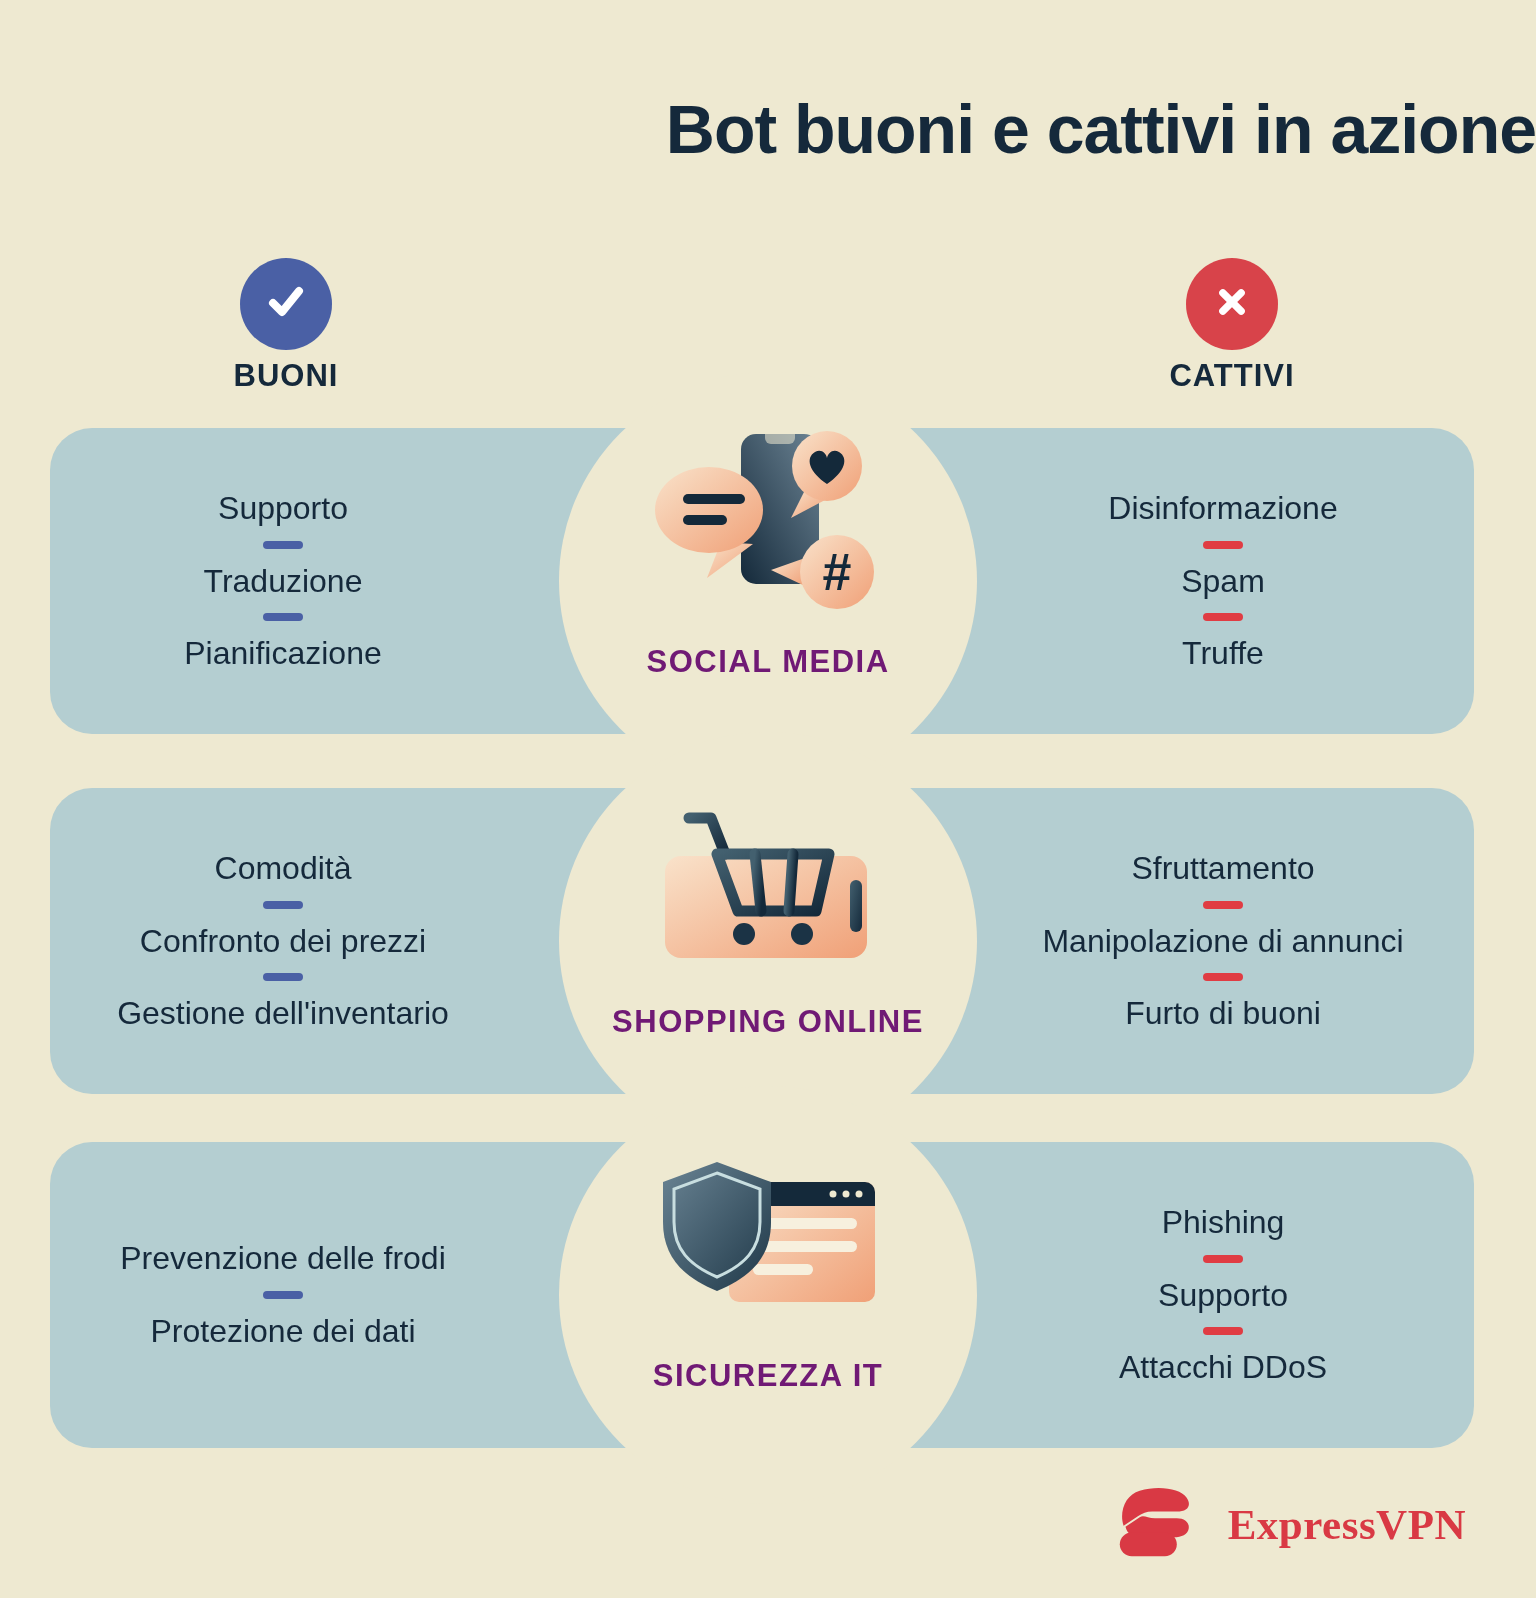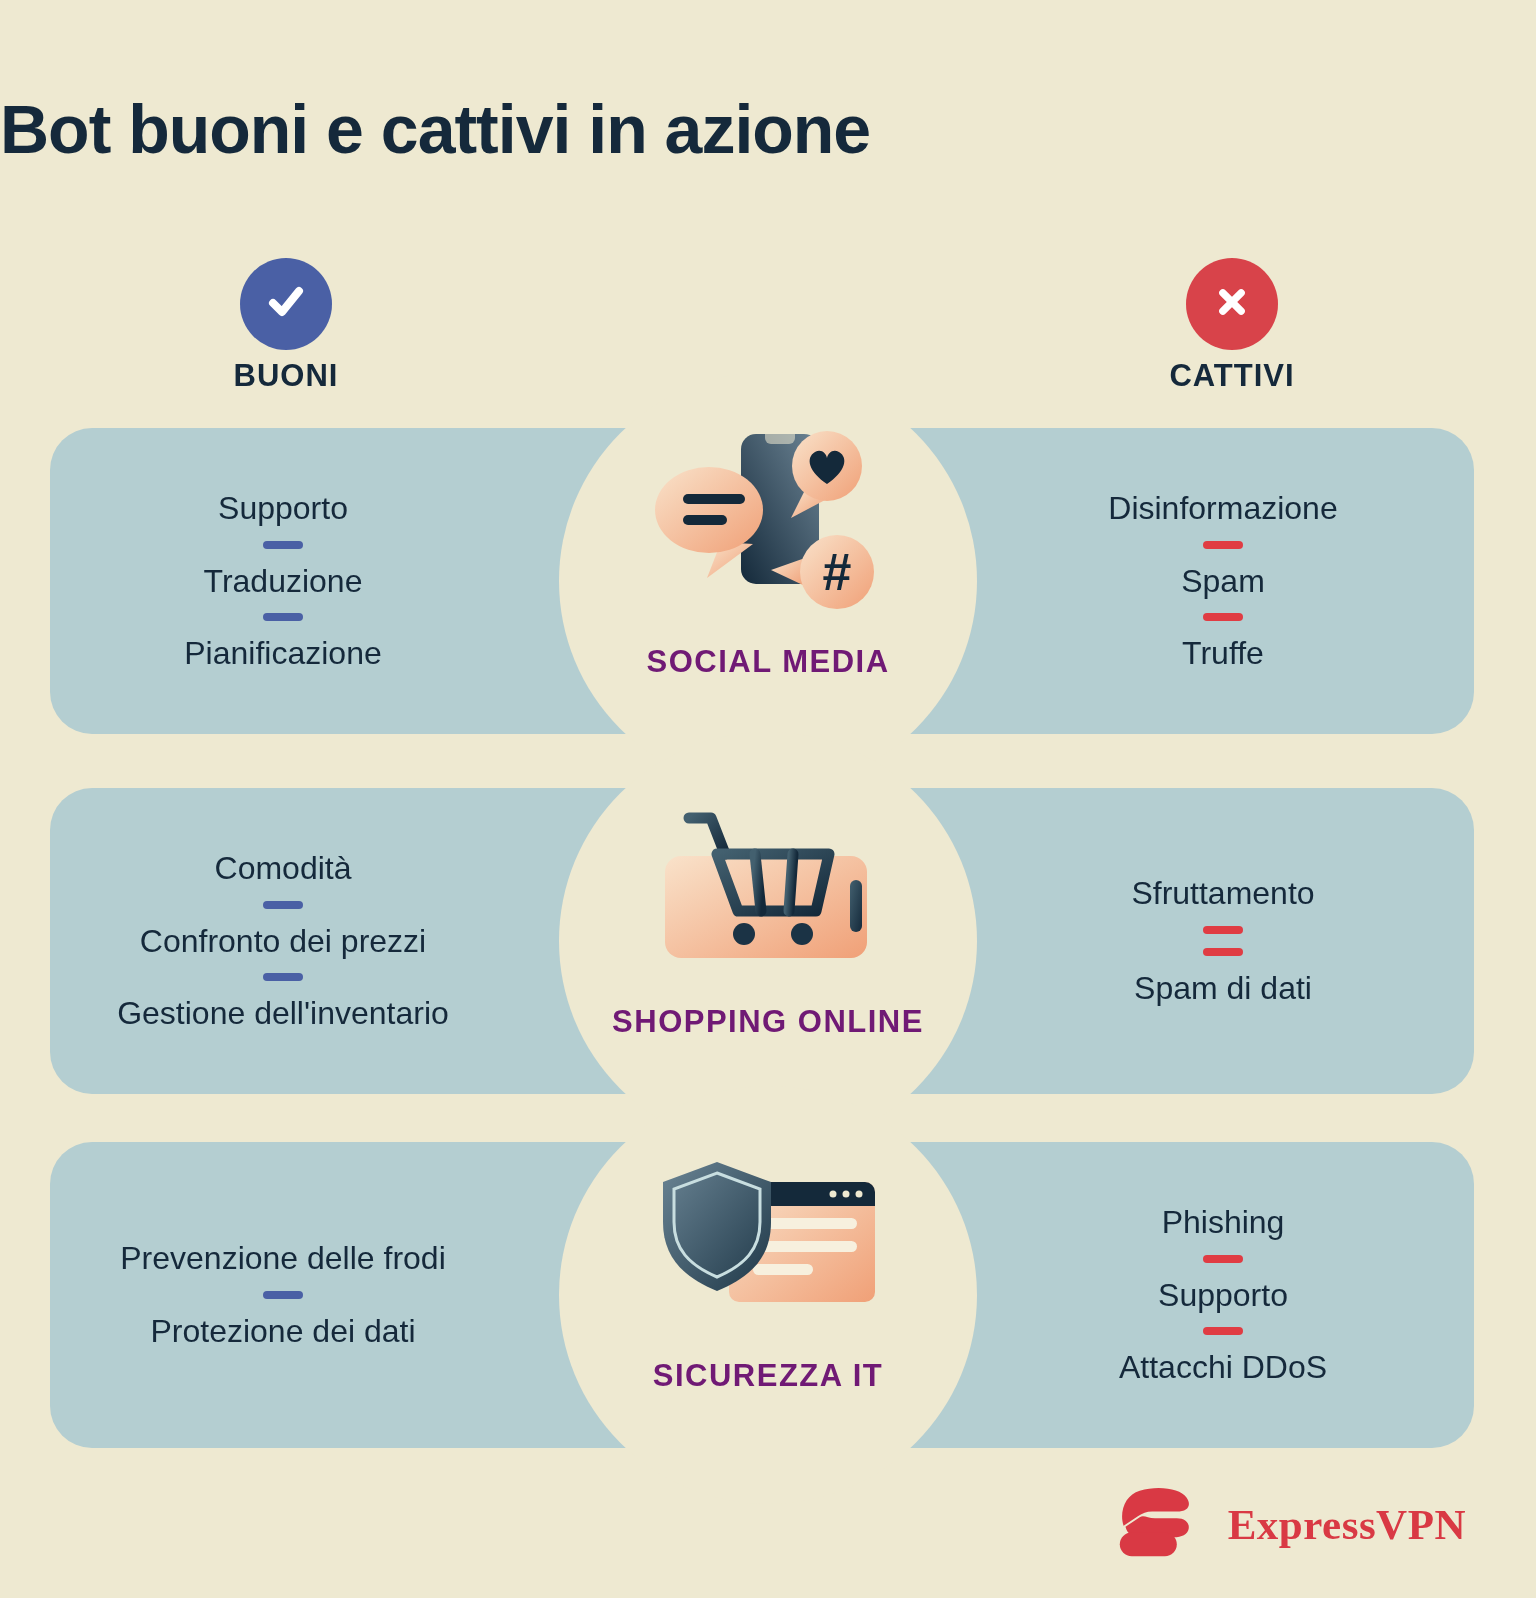--- a/index.html
+++ b/index.html
@@ -4,21 +4,21 @@
 <style>
   html,body{margin:0;padding:0;}
   body{
     width:1536px;height:1598px;position:relative;overflow:hidden;
     background:#EEE9D1;
     font-family:"Liberation Sans","DejaVu Sans",sans-serif;
     color:#15293B;
   }
   .title{
     position:absolute;top:90px;left:0;width:100%;
-    text-align:left;font-size:68px;font-weight:800;letter-spacing:-1px;
+    text-align:right;font-size:68px;font-weight:800;letter-spacing:-1px;
     color:#15293B;
   }
   
   .badge-col{position:absolute;top:258px;width:240px;display:flex;flex-direction:column;align-items:center;gap:8px;}
   .badge-col.good{left:166px;}
   .badge-col.bad{left:1112px;}
   .badge-circle{width:92px;height:92px;border-radius:50%;display:flex;align-items:center;justify-content:center;}
   .badge-circle.good{background:#4A60A5;}
   .badge-circle.bad{background:#D8434A;}
   .badge-label{font-size:31px;font-weight:700;letter-spacing:1px;color:#15293B;}
@@ -132,22 +132,23 @@
       <div class="dash blue"></div>
       <div class="item">Confronto dei prezzi</div>
       <div class="dash blue"></div>
       <div class="item">Gestione dell'inventario</div>
     </div>
   </div>
   <div class="panel right">
     <div class="list">
       <div class="item">Sfruttamento</div>
       <div class="dash red"></div>
-      <div class="dash red"></div>
-      <div class="item">Spam di dati</div>
+      <div class="item">Manipolazione di annunci</div>
+      <div class="dash red"></div>
+      <div class="item">Furto di buoni</div>
     </div>
   </div>
   <div class="center-circle">
     <div class="icon-box">
       <svg width="230" height="172" viewBox="0 0 230 172">
         <defs>
           <linearGradient id="peach2" x1="0" y1="0" x2="1" y2="1">
             <stop offset="0" stop-color="#F9E2CA"></stop>
               <stop offset="1" stop-color="#F0A077"></stop>
           </linearGradient>

